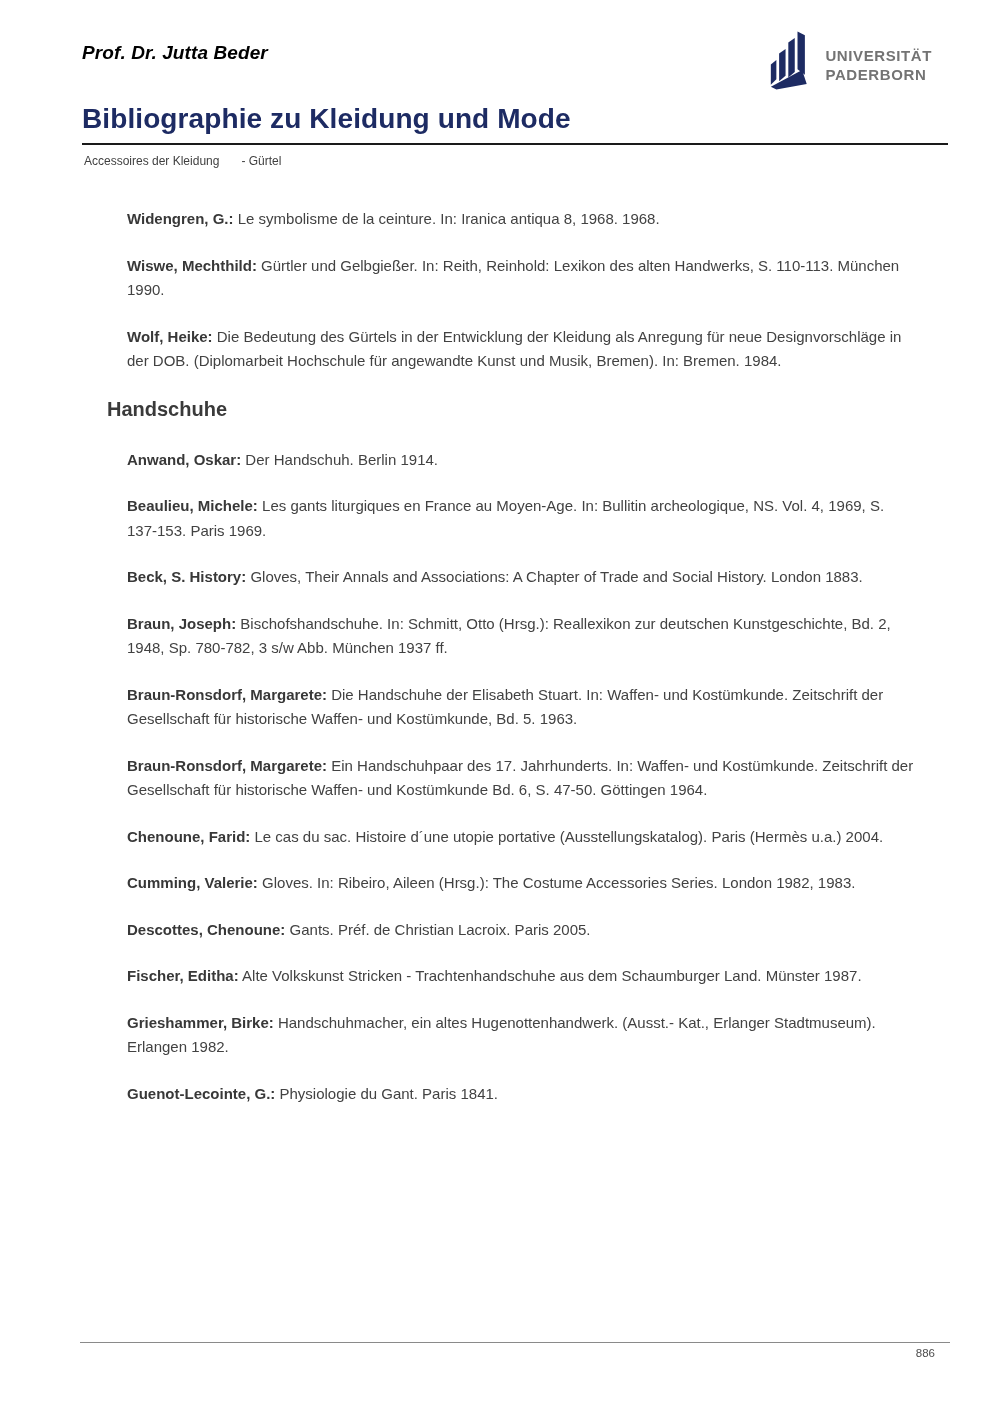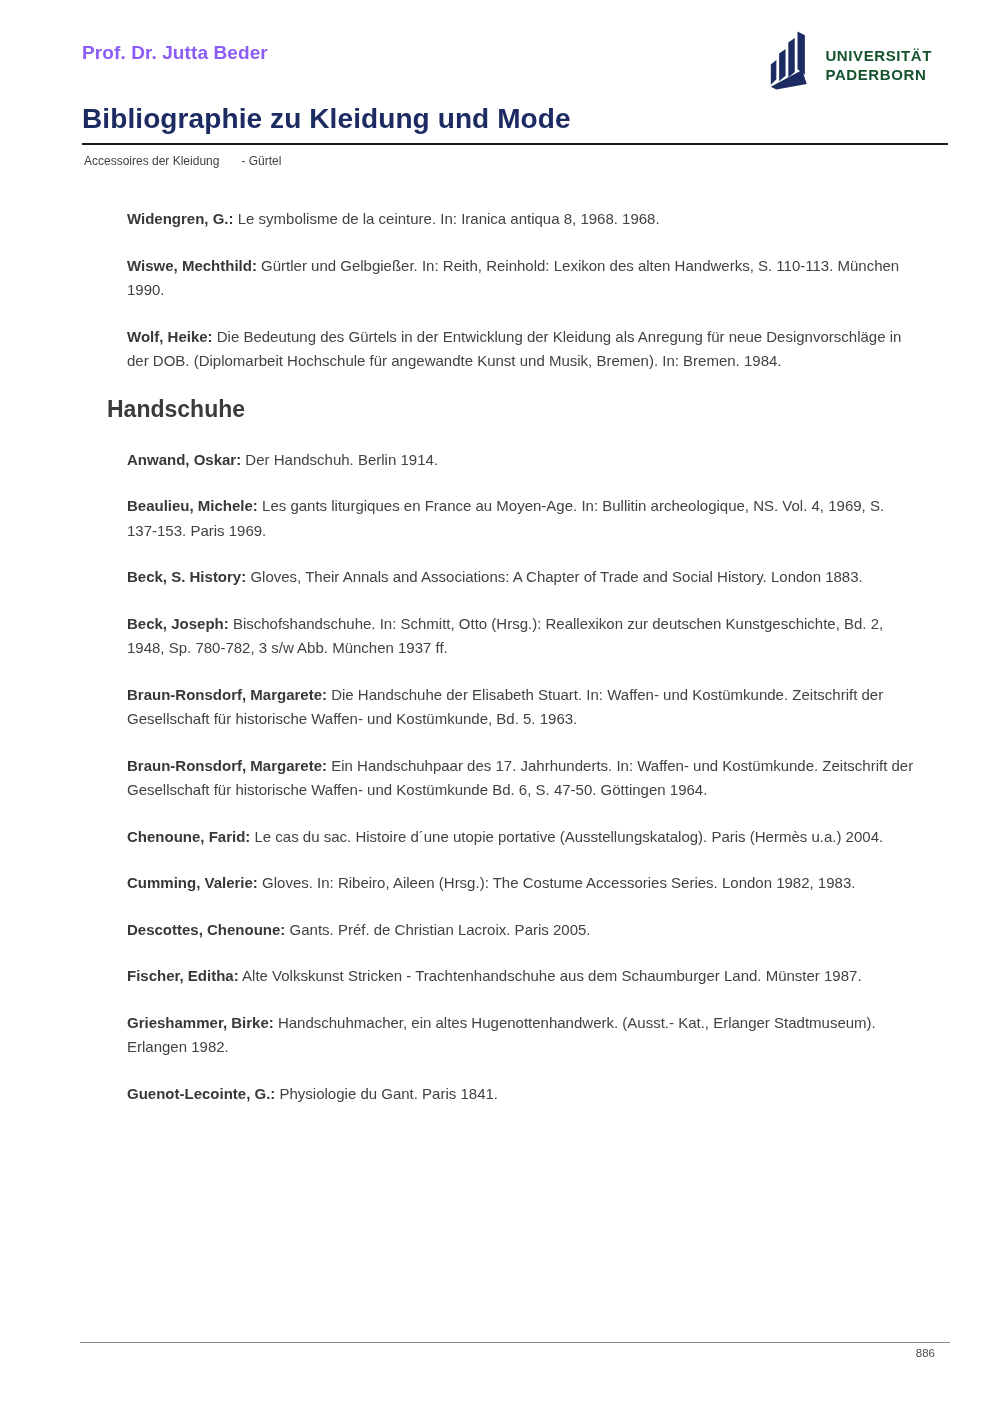--- a/index.html
+++ b/index.html
@@ -15,32 +15,33 @@
   .header-row {
     display: flex;
     justify-content: space-between;
     align-items: flex-start;
     padding: 30px 68px 0 82px;
   }
   .author-name {
     padding-top: 12px;
     font-size: 19px;
     font-weight: bold;
-    color: #8b5cf6;
+    color: #000000;
     letter-spacing: 0.1px;
+    font-style: italic;
   }
   .logo { display: flex; align-items: flex-start; }
   .logo-mark { display: inline-block; width: 46px; height: 60px; }
   .logo-text {
     margin: 16px 0 0 10px;
     font-size: 15px;
     font-weight: bold;
     line-height: 19px;
     letter-spacing: 0.6px;
-    color: #14532d;
+    color: #737373;
   }
   .page-title {
     margin: 12px 52px 0 82px;
     font-size: 28px;
     line-height: 34px;
     font-weight: bold;
     color: #1d2b63;
     letter-spacing: 0.1px;
   }
   .title-rule {
@@ -61,21 +62,21 @@
   }
   .entry {
     margin: 0 0 22px 0;
     font-size: 15px;
     line-height: 24.5px;
     color: #424242;
   }
   .entry b { color: #383838; }
   .section-heading {
     margin: 3px 0 26px -20px;
-    font-size: 23px;
+    font-size: 20px;
     line-height: 26px;
     font-weight: bold;
     color: #3a3a3a;
   }
   .footer {
     position: absolute;
     left: 80px;
     right: 50px;
     top: 1342px;
   }
@@ -123,21 +124,21 @@
   </div>
 
   <div class="content" id="bibliography">
       <p class="entry"><b>Widengren, G.:</b><span> Le symbolisme de la ceinture. In: Iranica antiqua 8, 1968. 1968.</span></p>
       <p class="entry"><b>Wiswe, Mechthild:</b><span> Gürtler und Gelbgießer. In: Reith, Reinhold: Lexikon des alten Handwerks, S. 110-113. München 1990.</span></p>
       <p class="entry"><b>Wolf, Heike:</b><span> Die Bedeutung des Gürtels in der Entwicklung der Kleidung als Anregung für neue Designvorschläge in der DOB. (Diplomarbeit Hochschule für angewandte Kunst und Musik, Bremen). In: Bremen. 1984.</span></p>
       <div class="section-heading">Handschuhe</div>
       <p class="entry"><b>Anwand, Oskar:</b><span> Der Handschuh. Berlin 1914.</span></p>
       <p class="entry"><b>Beaulieu, Michele:</b><span> Les gants liturgiques en France au Moyen-Age. In: Bullitin archeologique, NS. Vol. 4, 1969, S. 137-153. Paris 1969.</span></p>
       <p class="entry"><b>Beck, S. History:</b><span> Gloves, Their Annals and Associations: A Chapter of Trade and Social History. London 1883.</span></p>
-      <p class="entry"><b>Beck, Joseph:</b><span> Bischofshandschuhe. In: Schmitt, Otto (Hrsg.): Reallexikon zur deutschen Kunstgeschichte, Bd. 2, 1948, Sp. 780-782, 3 s/w Abb. München 1937 ff.</span></p>
+      <p class="entry"><b>Braun, Joseph:</b><span> Bischofshandschuhe. In: Schmitt, Otto (Hrsg.): Reallexikon zur deutschen Kunstgeschichte, Bd. 2, 1948, Sp. 780-782, 3 s/w Abb. München 1937 ff.</span></p>
       <p class="entry"><b>Braun-Ronsdorf, Margarete:</b><span> Die Handschuhe der Elisabeth Stuart. In: Waffen- und Kostümkunde. Zeitschrift der Gesellschaft für historische Waffen- und Kostümkunde, Bd. 5. 1963.</span></p>
       <p class="entry"><b>Braun-Ronsdorf, Margarete:</b><span> Ein Handschuhpaar des 17. Jahrhunderts. In: Waffen- und Kostümkunde. Zeitschrift der Gesellschaft für historische Waffen- und Kostümkunde Bd. 6, S. 47-50. Göttingen 1964.</span></p>
       <p class="entry"><b>Chenoune, Farid:</b><span> Le cas du sac. Histoire d´une utopie portative (Ausstellungskatalog). Paris (Hermès u.a.) 2004.</span></p>
       <p class="entry"><b>Cumming, Valerie:</b><span> Gloves. In: Ribeiro, Aileen (Hrsg.): The Costume Accessories Series. London 1982, 1983.</span></p>
       <p class="entry"><b>Descottes, Chenoune:</b><span> Gants. Préf. de Christian Lacroix. Paris 2005.</span></p>
       <p class="entry"><b>Fischer, Editha:</b><span> Alte Volkskunst Stricken - Trachtenhandschuhe aus dem Schaumburger Land. Münster 1987.</span></p>
       <p class="entry"><b>Grieshammer, Birke:</b><span> Handschuhmacher, ein altes Hugenottenhandwerk. (Ausst.- Kat., Erlanger Stadtmuseum). Erlangen 1982.</span></p>
       <p class="entry"><b>Guenot-Lecointe, G.:</b><span> Physiologie du Gant. Paris 1841.</span></p>
     </div>
 

